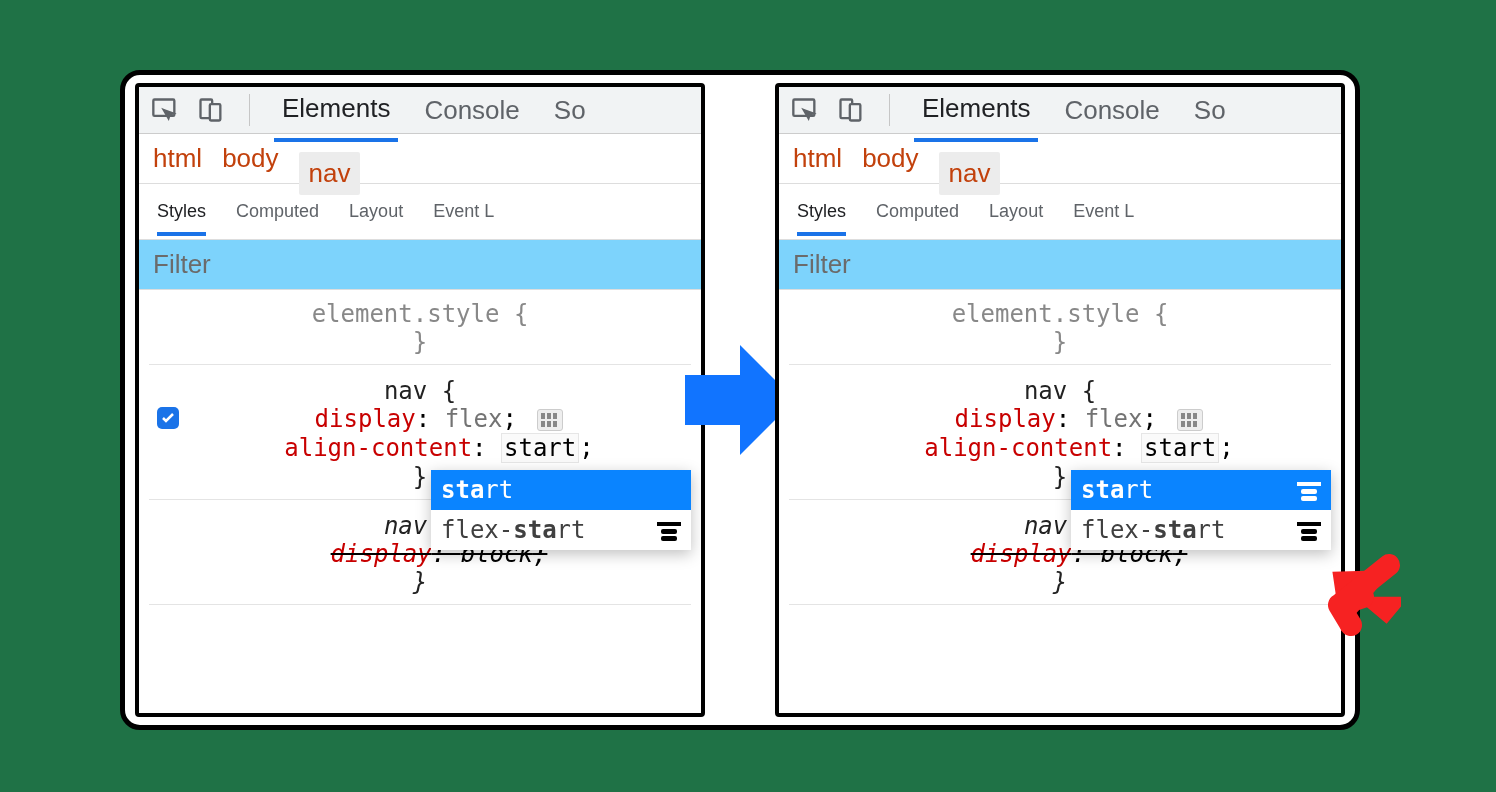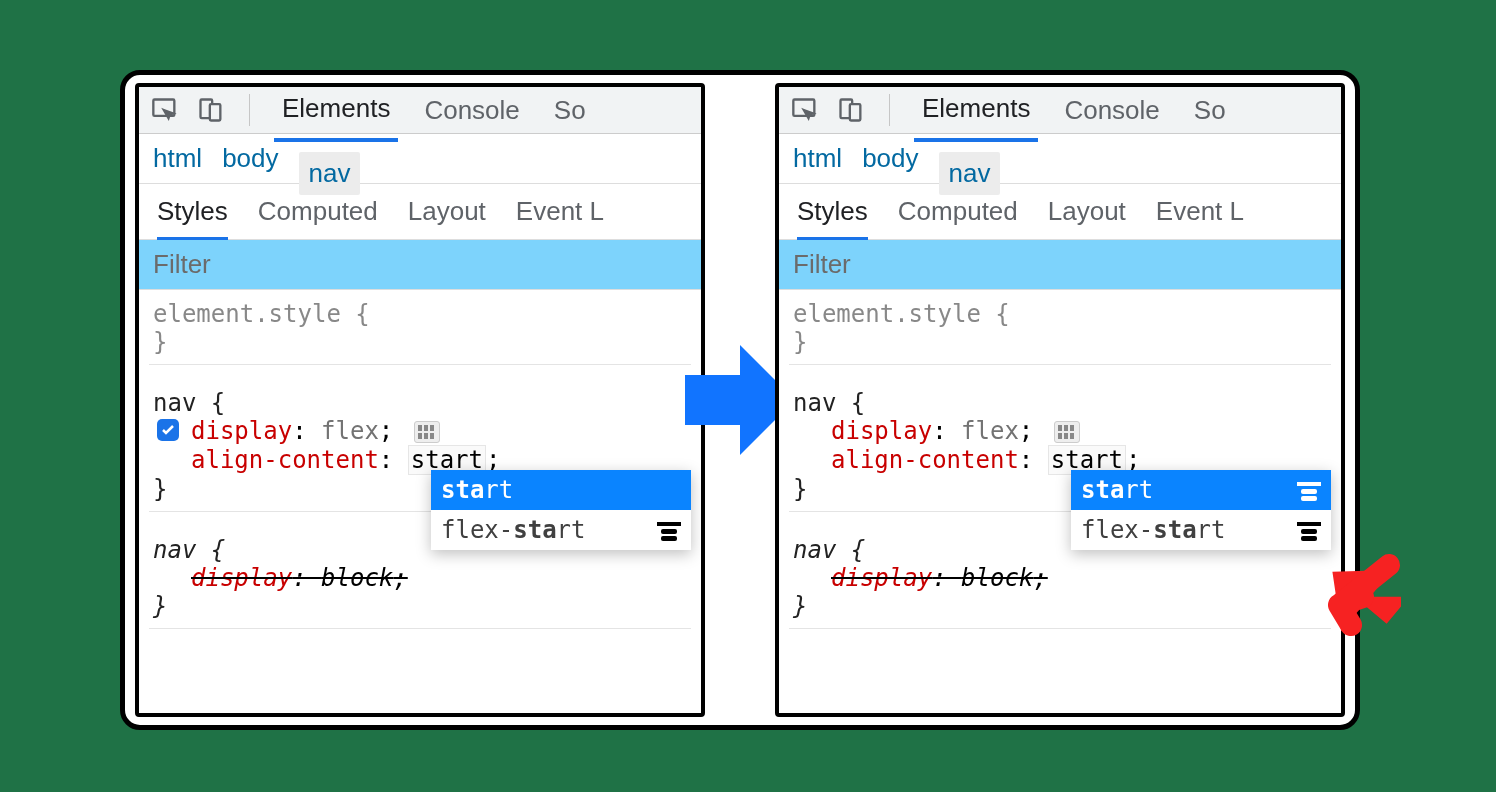--- a/index.html
+++ b/index.html
@@ -69,36 +69,36 @@
     border-bottom: 4px solid #1a73e8;
   }
   
   .crumbs {
     height: 50px;
     border-bottom: 1px solid #ddd;
     display: flex;
     align-items: center;
     padding: 0 14px;
     font-size: 26px;
-    color: #0369a1;
+    color: #c2410c;
     gap: 20px;
   }
   .crumb.sel {
     background:#ececec;
     padding: 6px 10px;
     border-radius:2px;
     margin-top:30px;
   }
   
   .subtabs {
     height: 56px;
     border-bottom: 1px solid #ddd;
     display: flex;
     align-items: center;
-    font-size: 26px;
+    font-size: 18px;
     color: #5f6368;
     gap: 30px;
     padding: 0 18px;
   }
   .subtab.active {
     color:#202124;
     border-bottom: 4px solid #1a73e8;
     padding-bottom:10px; padding-top:14px;
   }
   
@@ -112,21 +112,21 @@
     background:#7dd3fc;
   }
   
   .styles {
     font-family: Menlo, Consolas, monospace;
     font-size: 24px;
     padding: 6px 10px 10px 10px;
     position: relative;
     overflow: visible;
   }
-  .rule { border-bottom:1px solid #e4e4e4; padding:4px 4px 8px 4px; margin-bottom:20px;}
+  .rule { border-bottom:1px solid #e4e4e4; padding:4px 4px 8px 4px; margin-bottom:8px;text-align:center;}
   .rule:last-child { border-bottom:none;}
   .sel-gray { color:#888; }
   .sel-black { color:#222; }
   .sel-italic { font-style: italic; color:#222;}
   .prop { padding-left: 38px; position:relative;}
   .propname { color:#c80000; }
   .propval { color:#737373; }
   .strike { text-decoration: line-through; }
   .strike .propname { color:#c80000; }
   .checkbox {

